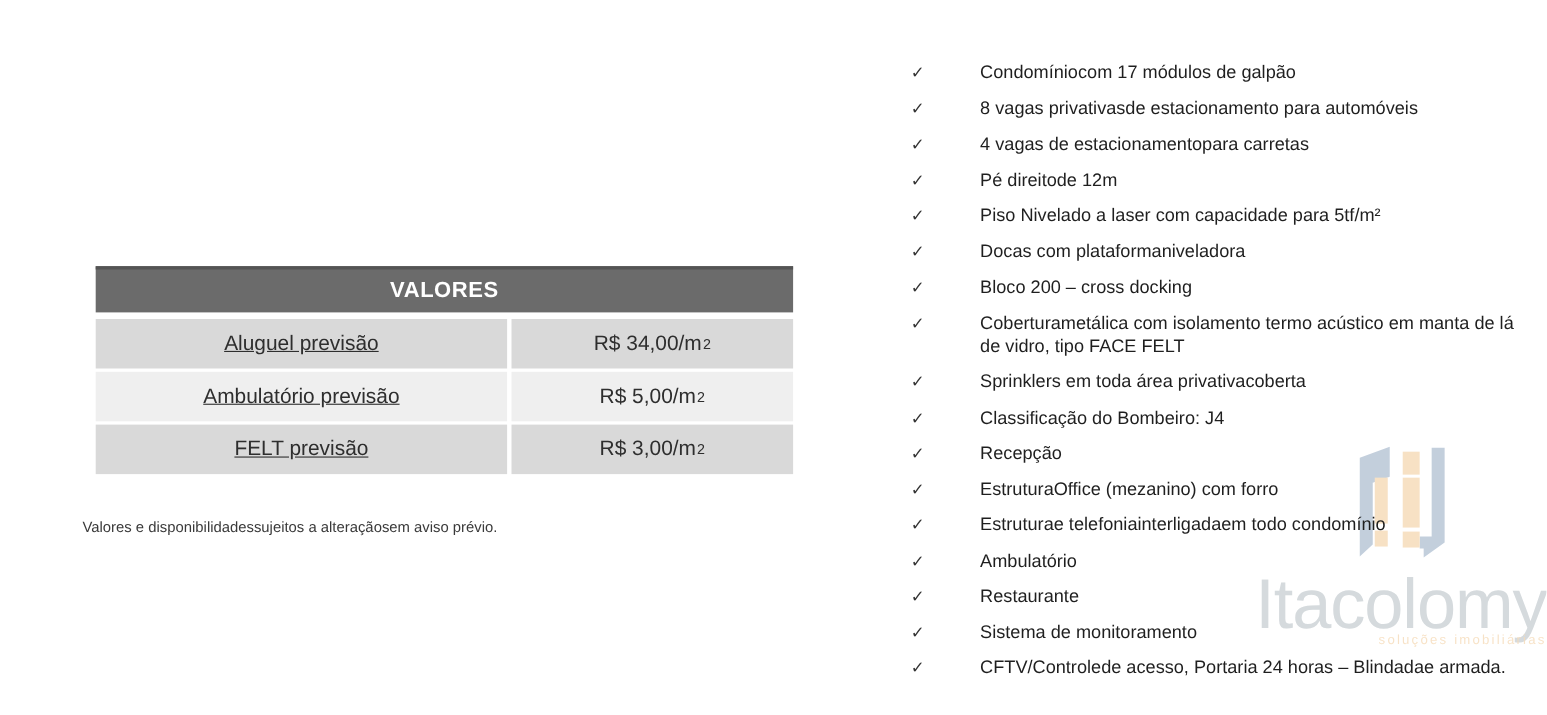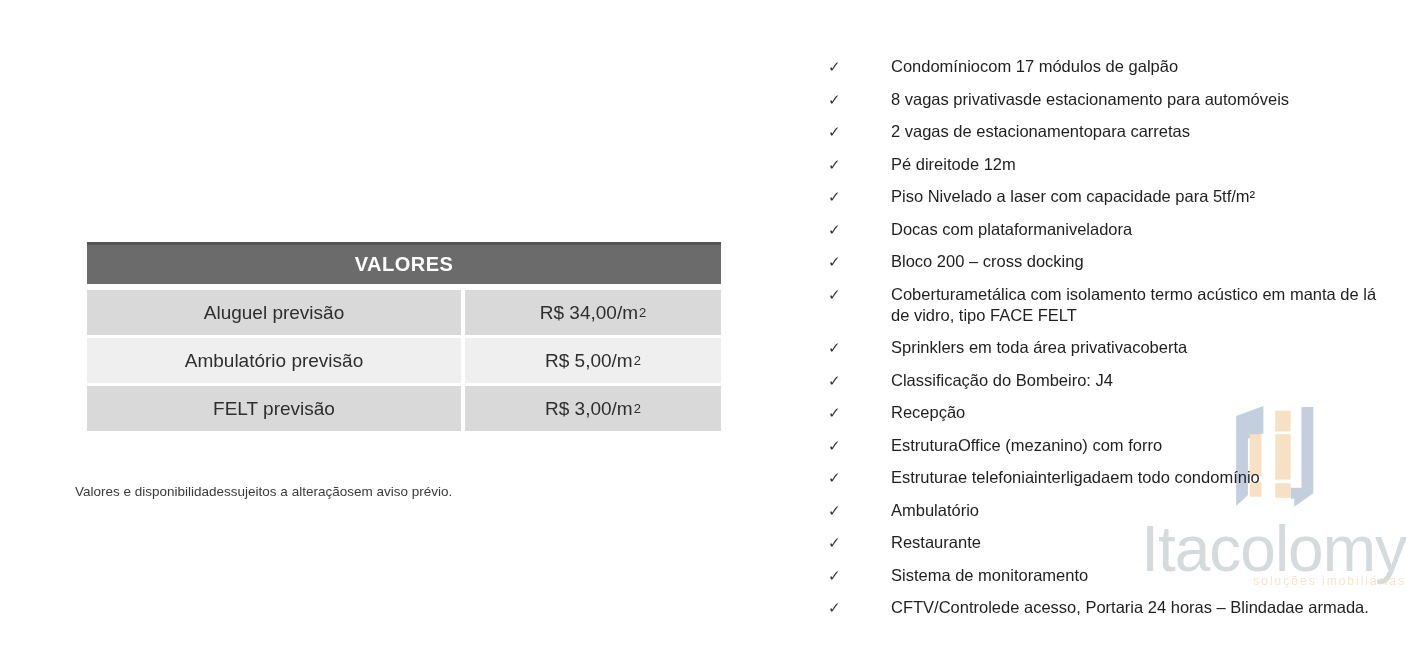--- a/index.html
+++ b/index.html
@@ -15,28 +15,28 @@
     border-top:3px solid #545454;
     color:#ffffff; font-weight:bold; font-size:20px; letter-spacing:0.5px;
     display:flex; align-items:center; justify-content:center;
   }
   .tbody { margin-top:6px; display:flex; flex-direction:column; gap:3px; }
   .trow { display:flex; gap:4px; height:45px; }
   .cell {
     display:flex; align-items:center; justify-content:center;
     font-size:19px; color:var(--text,#2e2e2e);
   }
-  .cell.label { width:374px; }
+  .cell.label { width:374px;text-decoration:underline; }
   .cell.value { flex:1; }
   .trow:nth-child(odd)  .cell { background:var(--row-dark,#d9d9d9); }
   .trow:nth-child(even) .cell { background:var(--row-light,#efefef); }
   .vsup { font-size:13px; margin-left:1px; align-self:center; }
 
   .footnote {
-    position:absolute; left:75px; top:444px;
+    position:absolute; left:75px; top:432px;
     font-size:13.5px; color:#3a3a3a;margin-top:40px;
   }
 
   
   .features {
     position:absolute; left:828px; top:56px; width:555px;
     list-style:none; margin:0; padding:0; z-index:2;
   }
   .feat {
     display:flex; margin-bottom:11.5px;
@@ -100,21 +100,21 @@
     <span class="ftext">Condomíniocom 17 módulos de galpão</span>
   </li>
 
   <li class="feat">
     <span class="check">✓</span>
     <span class="ftext">8 vagas privativasde estacionamento para automóveis</span>
   </li>
 
   <li class="feat">
     <span class="check">✓</span>
-    <span class="ftext">2 vagas de estacionamentopara carretas</span>
+    <span class="ftext">4 vagas de estacionamentopara carretas</span>
   </li>
 
   <li class="feat">
     <span class="check">✓</span>
     <span class="ftext">Pé direitode 12m</span>
   </li>
 
   <li class="feat">
     <span class="check">✓</span>
     <span class="ftext">Piso Nivelado a laser com capacidade para 5tf/m²</span>

